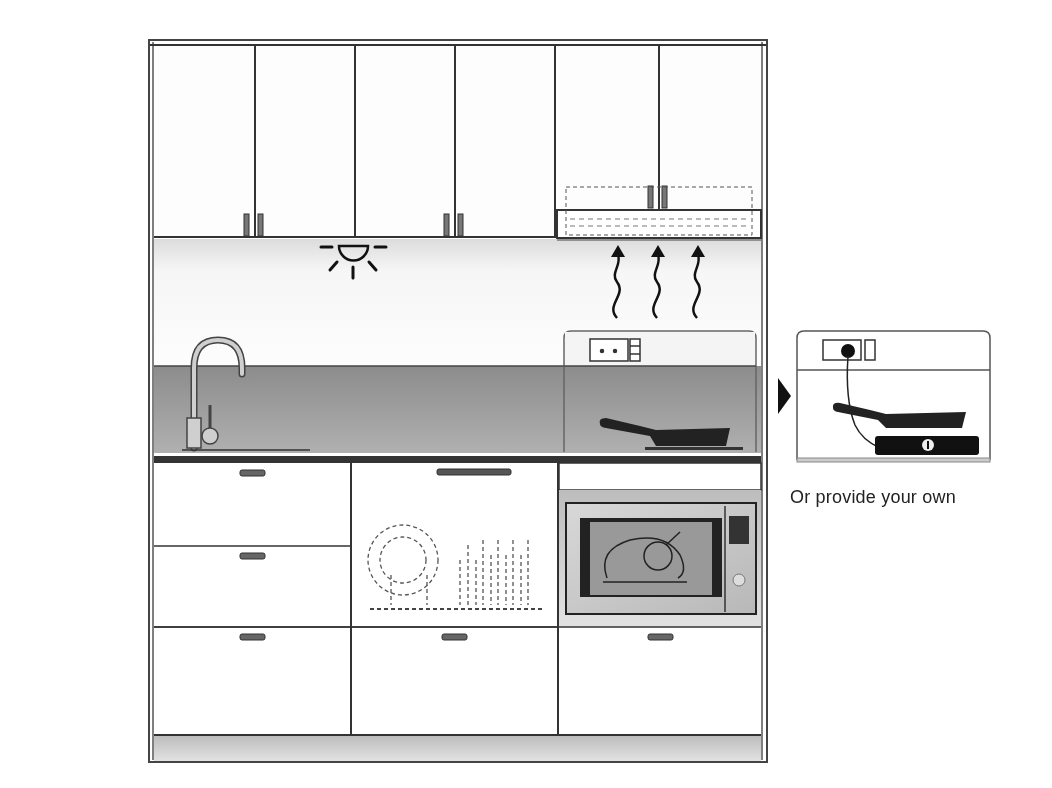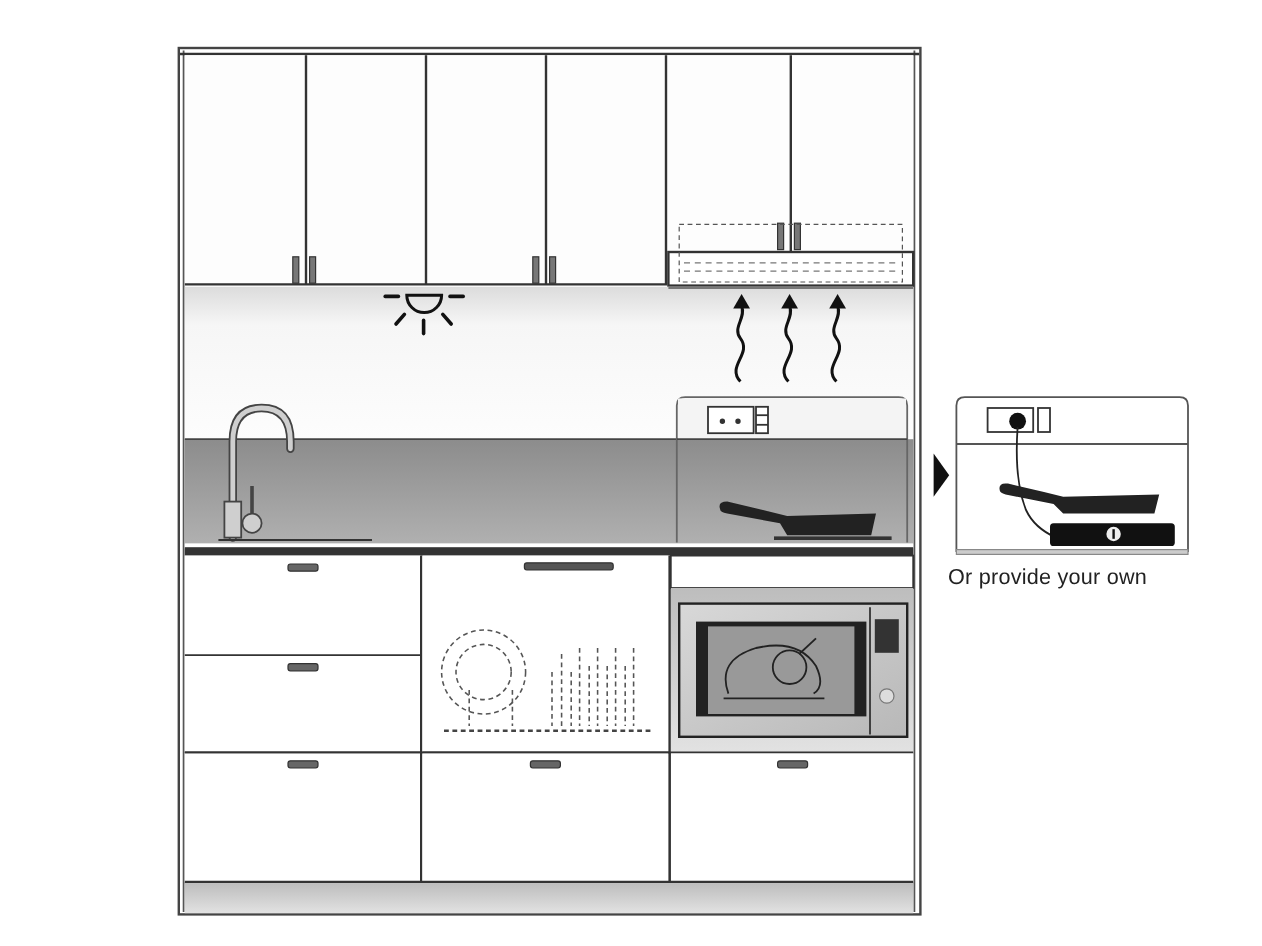--- a/index.html
+++ b/index.html
@@ -1,18 +1,18 @@
 <!DOCTYPE html>
 <html><head>
 <meta charset="utf-8">
 <style>
   html,body{margin:0;padding:0;background:#fff;}
   body{width:1052px;height:788px;position:relative;overflow:hidden;font-family:"Liberation Sans",sans-serif;}
   .abs{position:absolute;}
-  .caption{position:absolute;left:790px;top:471px;font-size:18px;color:#222;letter-spacing:0.2px;}
+  .caption{position:absolute;left:790px;top:487px;font-size:18px;color:#222;letter-spacing:0.2px;}
 </style>
 </head>
 <body>
 
 <svg class="abs" width="1052" height="788" viewBox="0 0 1052 788" style="left:0;top:0;">
   <defs>
     <linearGradient id="splash" x1="0" y1="0" x2="0" y2="1">
       <stop offset="0" stop-color="#dcdcdc"></stop>
       <stop offset="0.25" stop-color="#f6f6f6"></stop>
       <stop offset="1" stop-color="#fdfdfd"></stop>

